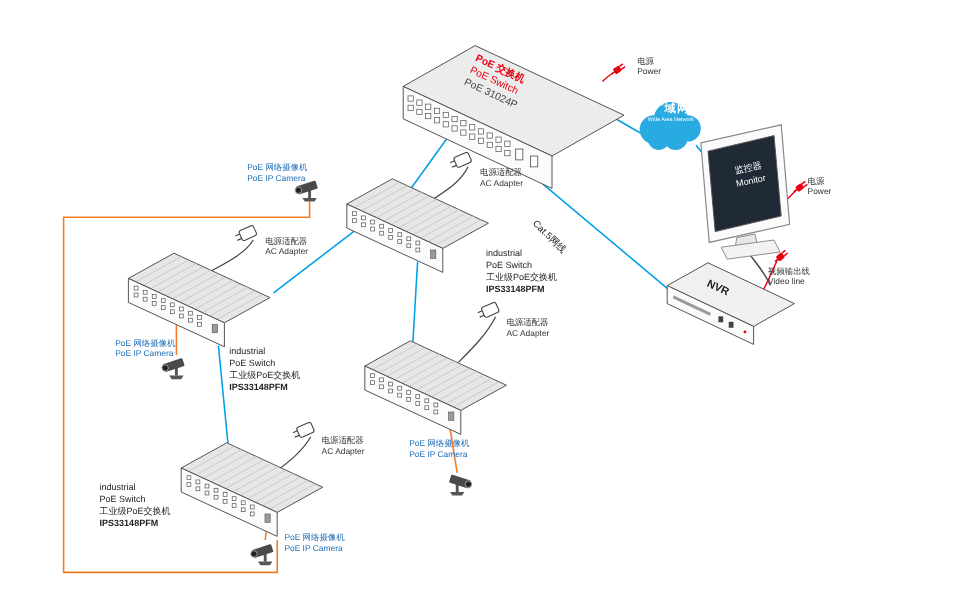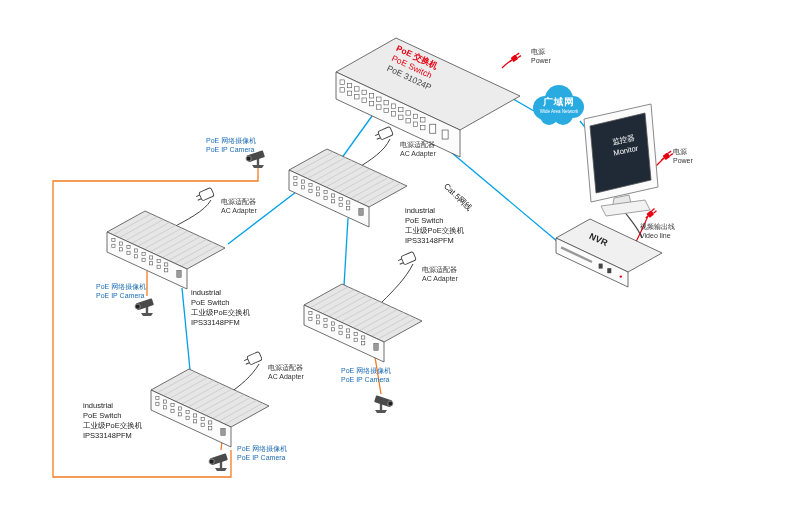--- a/index.html
+++ b/index.html
@@ -17,21 +17,21 @@
   .cloud-lbl{width:60px;text-align:center;color:#fff}
   .cl1{font-size:9.5px;font-weight:bold;letter-spacing:1px}
   .cl2{font-size:4.5px}
   .mon-lbl{width:44px;text-align:center;color:#fff;font-size:7.5px;line-height:1.45}
   .nvr-lbl{font-size:9px;font-weight:bold;color:#222}
   .vid-lbl{font-size:7px;line-height:1.35}
   .cat5-lbl{font-size:8px;color:#222}
   .ad{font-size:7px;line-height:1.35;color:#333}
   .cam{font-size:7px;line-height:1.35;color:#1b6cb5}
   .sw{font-size:7.5px;line-height:1.35;color:#222}
-  .sw .model{font-weight:normal}
+  .sw .model{font-weight:bold}
 </style>
 </head>
 <body>
 
 <div class="stage">
 
   <svg width="800" height="513" viewBox="0 0 800 513">
     <defs>
       <g id="plug">
         <line x1="-3" y1="0" x2="0" y2="0" stroke="#e60012" stroke-width="1.2"></line>
@@ -297,21 +297,21 @@
       <div class="ct1">PoE 交换机</div>
       <div class="ct2">PoE Switch</div>
       <div class="ct3">PoE 31024P</div>
     </div>
 
     <div class="lbl pw" style="left:531px;top:48px">
       <div>电源</div>
       <div>Power</div>
     </div>
 
-    <div class="lbl cloud-lbl" style="left:529px;top:96px">
+    <div class="lbl cloud-lbl" style="left:529px;top:84px">
       <div class="cl1">广域网</div>
       <div class="cl2">Wide Area Network</div>
     </div>
 
     <div class="lbl mon-lbl" style="left:601px;top:140px;transform:rotate(-12deg)">
       <div>监控器</div>
       <div>Monitor</div>
     </div>
 
     <div class="lbl pw" style="left:673px;top:148px">

